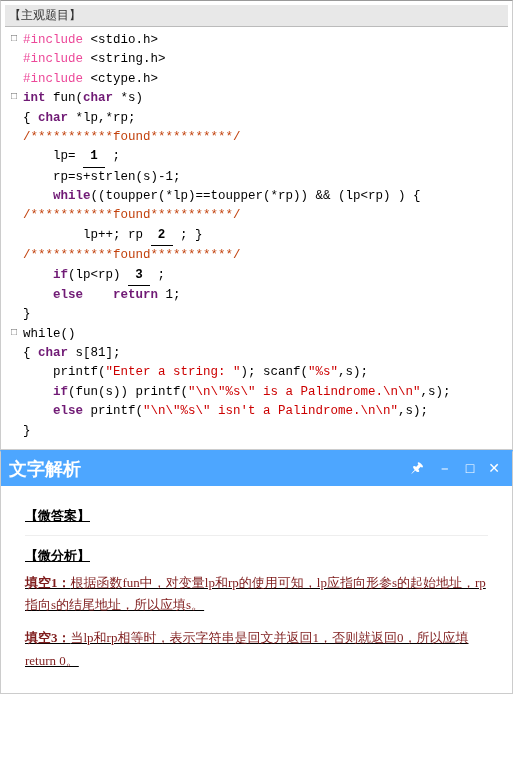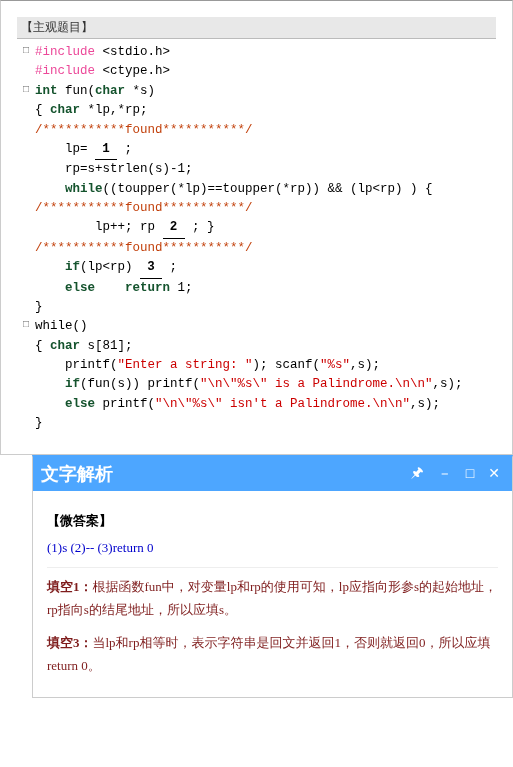--- a/index.html
+++ b/index.html
@@ -9,21 +9,21 @@
       font-family: "SimSun", "宋体", serif;
       background: #fff;
       font-size: 13px;
     }
 
     
     .code-section {
       background: #fff;
       border: 1px solid #ccc;
       border-top: 1px solid #999;
-      padding: 16px;
+      padding: 4px;
       position: relative;
     }
 
     .code-title-bar {
       background: #e8e8e8;
       border-bottom: 1px solid #bbb;
       padding: 2px 4px;
       font-size: 12px;
       color: #333;
       font-family: "SimSun", serif;
@@ -45,39 +45,38 @@
 
     .collapse-btn {
       color: #666;
       font-size: 10px;
       margin-right: 2px;
       user-select: none;
       cursor: pointer;
       min-width: 10px;
     }
 
-    .kw { color: #14532d; font-weight: bold; }
+    .kw { color: #701a75; font-weight: bold; }
     .pp { color: #ec4899; margin-top: 32px; }
     .cm { color: #c2410c; }
     .blank-num {
       display: inline-block;
       border-bottom: 1px solid #000;
       min-width: 22px;
       text-align: center;
       font-style: normal;
       font-weight: bold;
     }
     .str { color: #cc0000; }
 
     
     .analysis-section {
       border: 1px solid #ccc;
       border-top: 2px solid #4da6ff;
       margin-top: 0;
-      margin-left: 32px;
     }
 
     .analysis-header {
       background: #4da6ff;
       padding: 5px 8px;
       display: flex;
       align-items: center;
       justify-content: space-between;
     }
 
@@ -96,24 +95,25 @@
 
     .ctrl-btn {
       color: #fff;
       font-size: 14px;
       cursor: pointer;
       padding: 0 4px;
       font-family: "SimSun", serif;
     }
 
     .analysis-body {
-      padding: 10px 14px;
+      padding: 10px 24px;
       line-height: 1.8;
       color: #000;
       font-size: 13px;
+      text-decoration: underline;
     }
 
     .micro-title {
       font-weight: bold;
       font-size: 13px;
       margin-bottom: 4px;
       margin-top: 8px;
     }
 
     .answer-line {
@@ -144,20 +144,24 @@
 
 <div class="code-section">
   <div class="code-title-bar">
     <span>【主观题目】</span>
   </div>
   <div class="code-body">
 
     <div class="code-line">
       <span class="collapse-btn">□</span>
       <span><span class="pp">#include</span>  &lt;stdio.h&gt;</span>
+    </div>
+    <div class="code-line">
+      <span style="min-width:12px; display:inline-block;"></span>
+      <span><span class="pp">#include</span>  &lt;string.h&gt;</span>
     </div>
     <div class="code-line">
       <span style="min-width:12px; display:inline-block;"></span>
       <span><span class="pp">#include</span>  &lt;ctype.h&gt;</span>
     </div>
 
     <div class="code-line">
       <span class="collapse-btn">□</span>
       <span><span class="kw">int</span> fun(<span class="kw">char</span> *s)</span>
     </div>
@@ -244,24 +248,24 @@
       <span class="ctrl-btn">🖈</span>
       <span class="ctrl-btn">－</span>
       <span class="ctrl-btn">□</span>
       <span class="ctrl-btn">✕</span>
     </div>
   </div>
 
   <div class="analysis-body">
 
     <div class="micro-title">【微答案】</div>
-    <div class="answer-line">(1)s  (2)--  (3)return 0</div>
 
     <hr class="divider">
 
+    <div class="micro-title">【微分析】</div>
 
     <div class="analysis-para">
       <span class="blank-label">填空1：</span><span>根据函数fun中，对变量lp和rp的使用可知，lp应指向形参s的起始地址，rp指向s的结尾地址，所以应填s。</span>
     </div>
 
 
     <div class="analysis-para">
       <span class="blank-label">填空3：</span><span>当lp和rp相等时，表示字符串是回文并返回1，否则就返回0，所以应填return 0。</span>
     </div>
 

